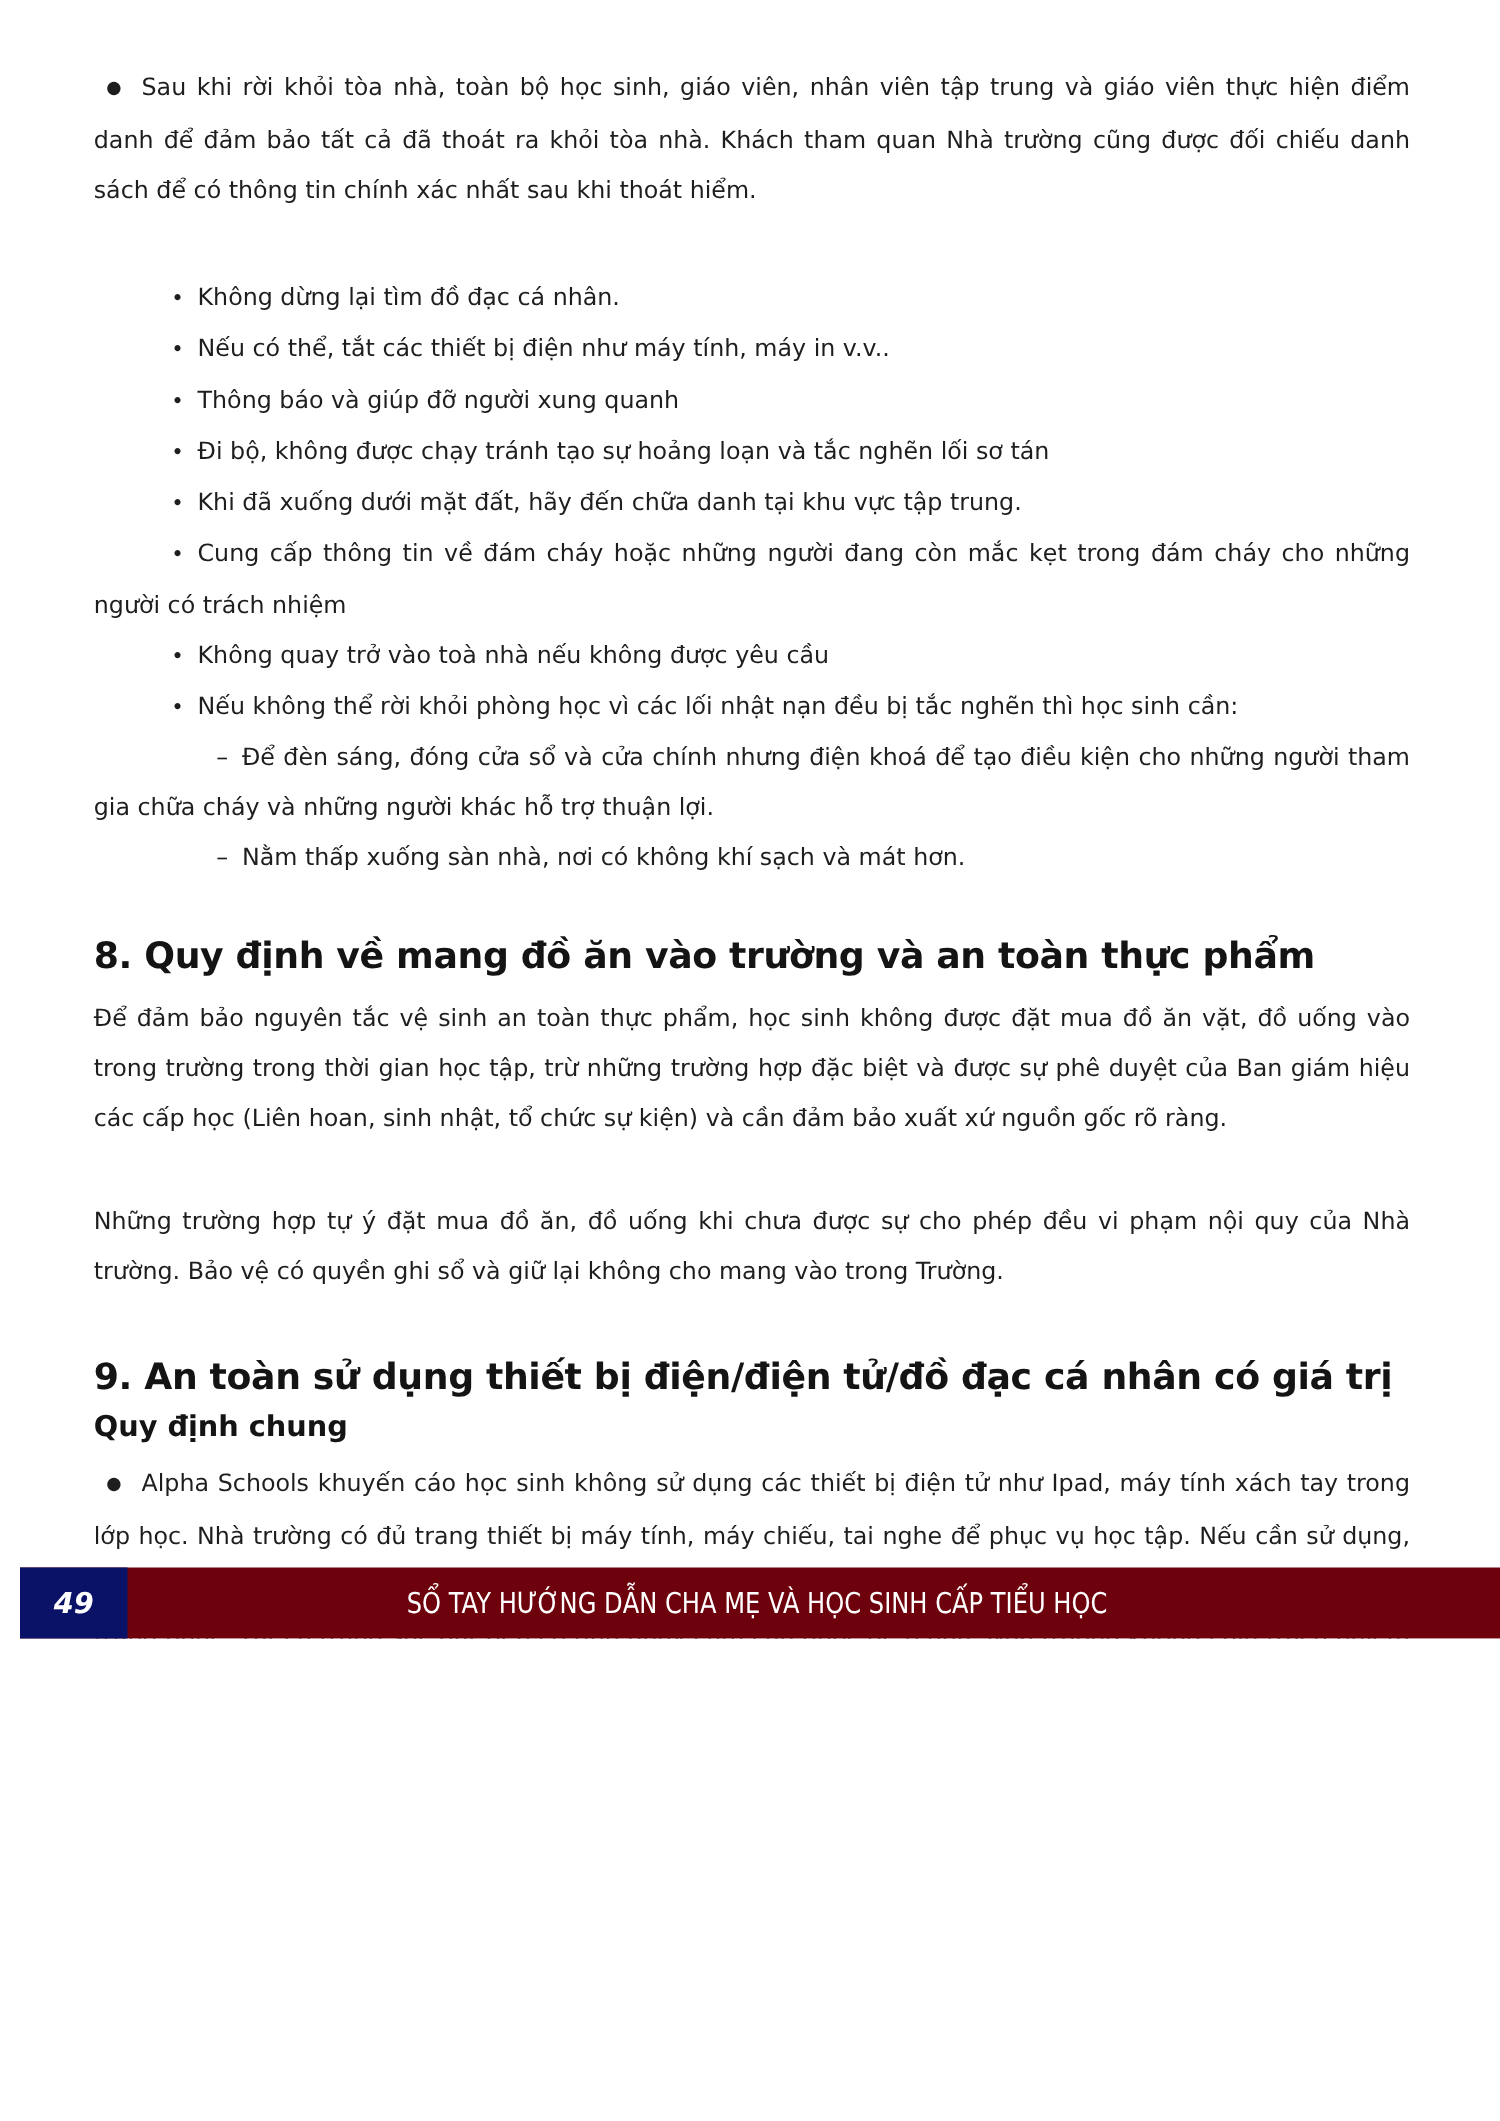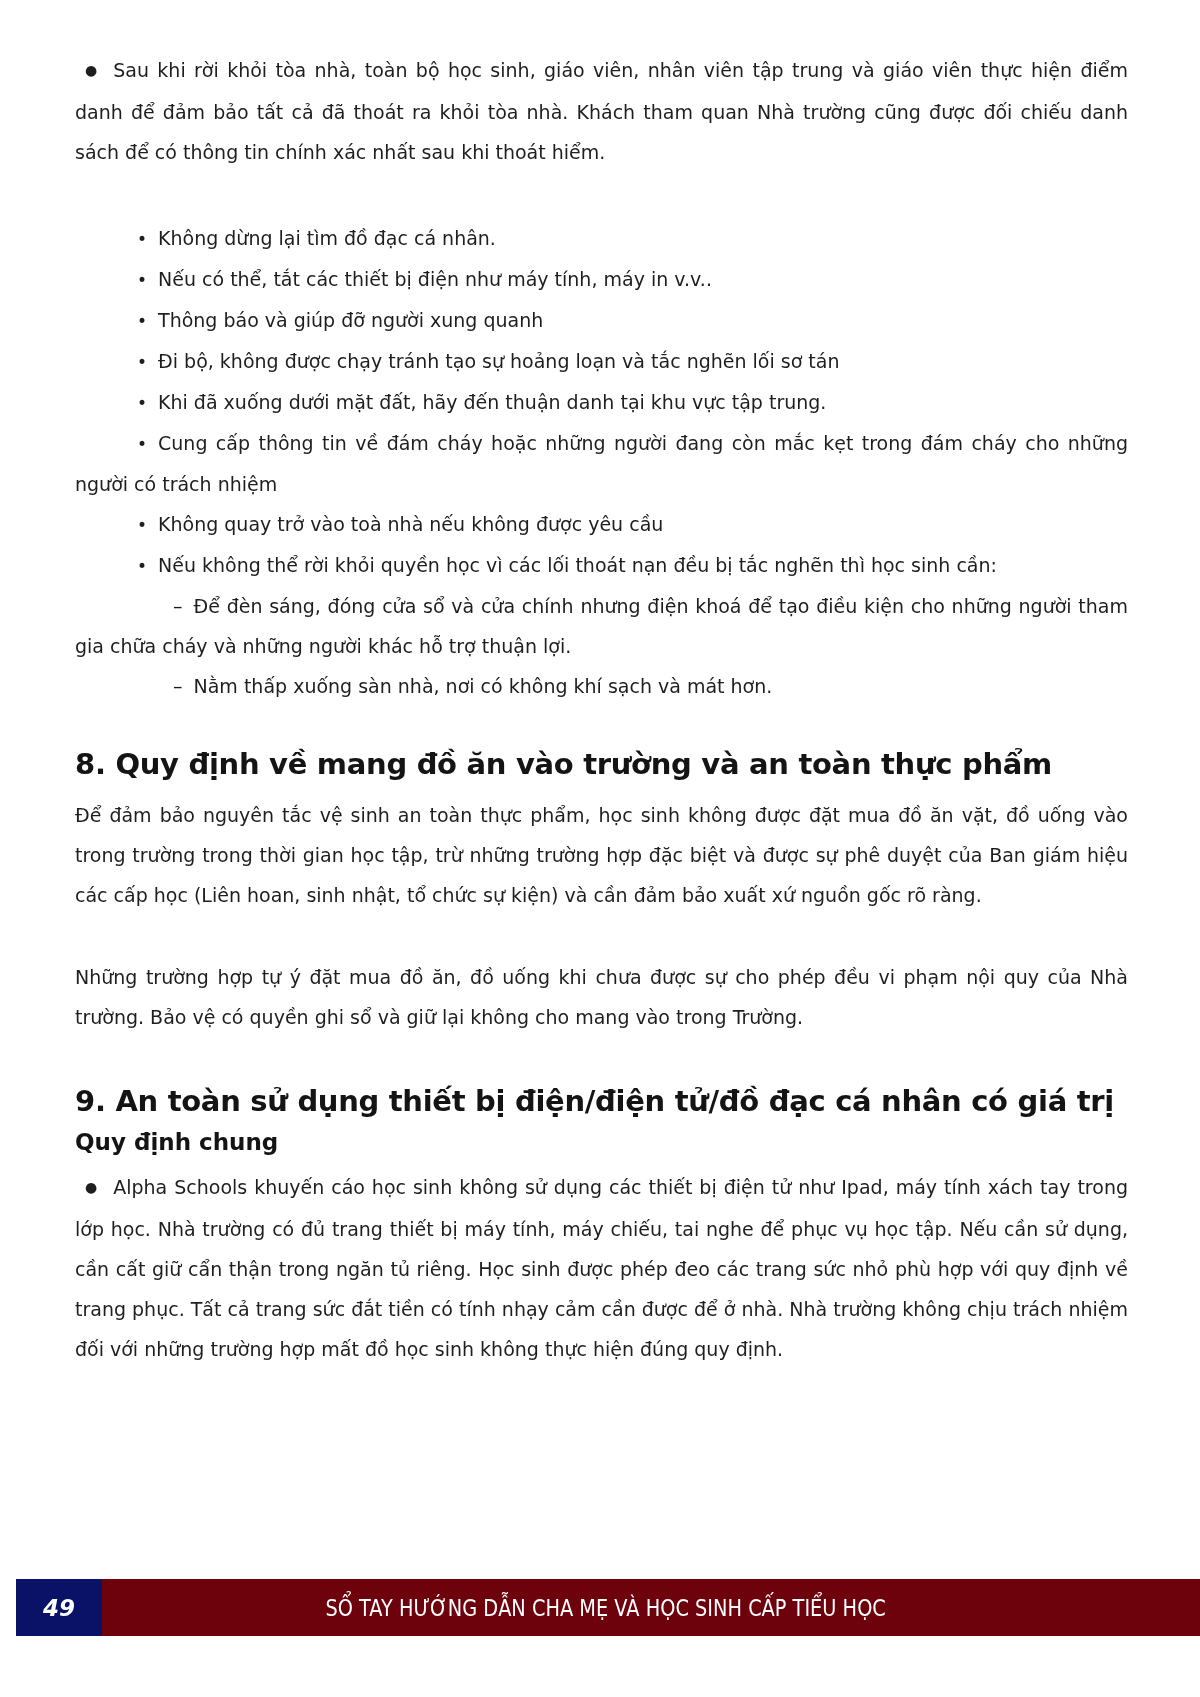--- a/index.html
+++ b/index.html
@@ -1,18 +1,18 @@
 <!DOCTYPE html>
 <html style="--footer_bar: #6D020C; --page_number_box: #0A1268; --body_text: #1e1e1e;"><head>
 <meta charset="utf-8">
 <style>
   html,body { margin:0; padding:0; background:#fff; }
   .page {
     position:relative;
-    width:1200px; height:1636px;
+    width:1200px; height:1311px;
     background:#fff;
     overflow:hidden;
     font-family:"DejaVu Sans","Liberation Sans",sans-serif;
     color:#1e1e1e;
   }
   .content {
     padding:50px 72px 0 75px;
     font-size:19px;
     line-height:40px;
     text-align:justify;
@@ -77,24 +77,24 @@
 <div class="page">
   <div class="content">
 
     <p class="l1 gap-after"><span class="mk">●</span><span>Sau khi rời khỏi tòa nhà, toàn bộ học sinh, giáo viên, nhân viên tập trung và giáo viên thực hiện điểm danh để đảm bảo tất cả đã thoát ra khỏi tòa nhà. Khách tham quan Nhà trường cũng được đối chiếu danh sách để có thông tin chính xác nhất sau khi thoát hiểm.</span></p>
 
 
     <p class="l2"><span class="mk">•</span><span>Không dừng lại tìm đồ đạc cá nhân.</span></p>
     <p class="l2"><span class="mk">•</span><span>Nếu có thể, tắt các thiết bị điện như máy tính, máy in v.v..</span></p>
     <p class="l2"><span class="mk">•</span><span>Thông báo và giúp đỡ người xung quanh</span></p>
     <p class="l2"><span class="mk">•</span><span>Đi bộ, không được chạy tránh tạo sự hoảng loạn và tắc nghẽn lối sơ tán</span></p>
-    <p class="l2"><span class="mk">•</span><span>Khi đã xuống dưới mặt đất, hãy đến thuận danh tại khu vực tập trung.</span></p>
+    <p class="l2"><span class="mk">•</span><span>Khi đã xuống dưới mặt đất, hãy đến chữa danh tại khu vực tập trung.</span></p>
     <p class="l2"><span class="mk">•</span><span>Cung cấp thông tin về đám cháy hoặc những người đang còn mắc kẹt trong đám cháy cho những người có trách nhiệm</span></p>
     <p class="l2"><span class="mk">•</span><span>Không quay trở vào toà nhà nếu không được yêu cầu</span></p>
-    <p class="l2"><span class="mk">•</span><span>Nếu không thể rời khỏi quyền học vì các lối thoát nạn đều bị tắc nghẽn thì học sinh cần:</span></p>
+    <p class="l2"><span class="mk">•</span><span>Nếu không thể rời khỏi phòng học vì các lối nhật nạn đều bị tắc nghẽn thì học sinh cần:</span></p>
 
     <p class="l3"><span class="mk">–</span><span>Để đèn sáng, đóng cửa sổ và cửa chính nhưng điện khoá để tạo điều kiện cho những người tham gia chữa cháy và những người khác hỗ trợ thuận lợi.</span></p>
     <p class="l3"><span class="mk">–</span><span>Nằm thấp xuống sàn nhà, nơi có không khí sạch và mát hơn.</span></p>
 
     <h2 class="sec-heading">8. Quy định về mang đồ ăn vào trường và an toàn thực phẩm</h2>
     <p class="para">Để đảm bảo nguyên tắc vệ sinh an toàn thực phẩm, học sinh không được đặt mua đồ ăn vặt, đồ uống vào trong trường trong thời gian học tập, trừ những trường hợp đặc biệt và được sự phê duyệt của Ban giám hiệu các cấp học (Liên hoan, sinh nhật, tổ chức sự kiện) và cần đảm bảo xuất xứ nguồn gốc rõ ràng.</p>
     <p class="para">Những trường hợp tự ý đặt mua đồ ăn, đồ uống khi chưa được sự cho phép đều vi phạm nội quy của Nhà trường. Bảo vệ có quyền ghi sổ và giữ lại không cho mang vào trong Trường.</p>
 
     <h2 class="sec-heading" style="margin-bottom:2px;">9. An toàn sử dụng thiết bị điện/điện tử/đồ đạc cá nhân có giá trị</h2>
     <h3 class="sub-heading">Quy định chung</h3>

